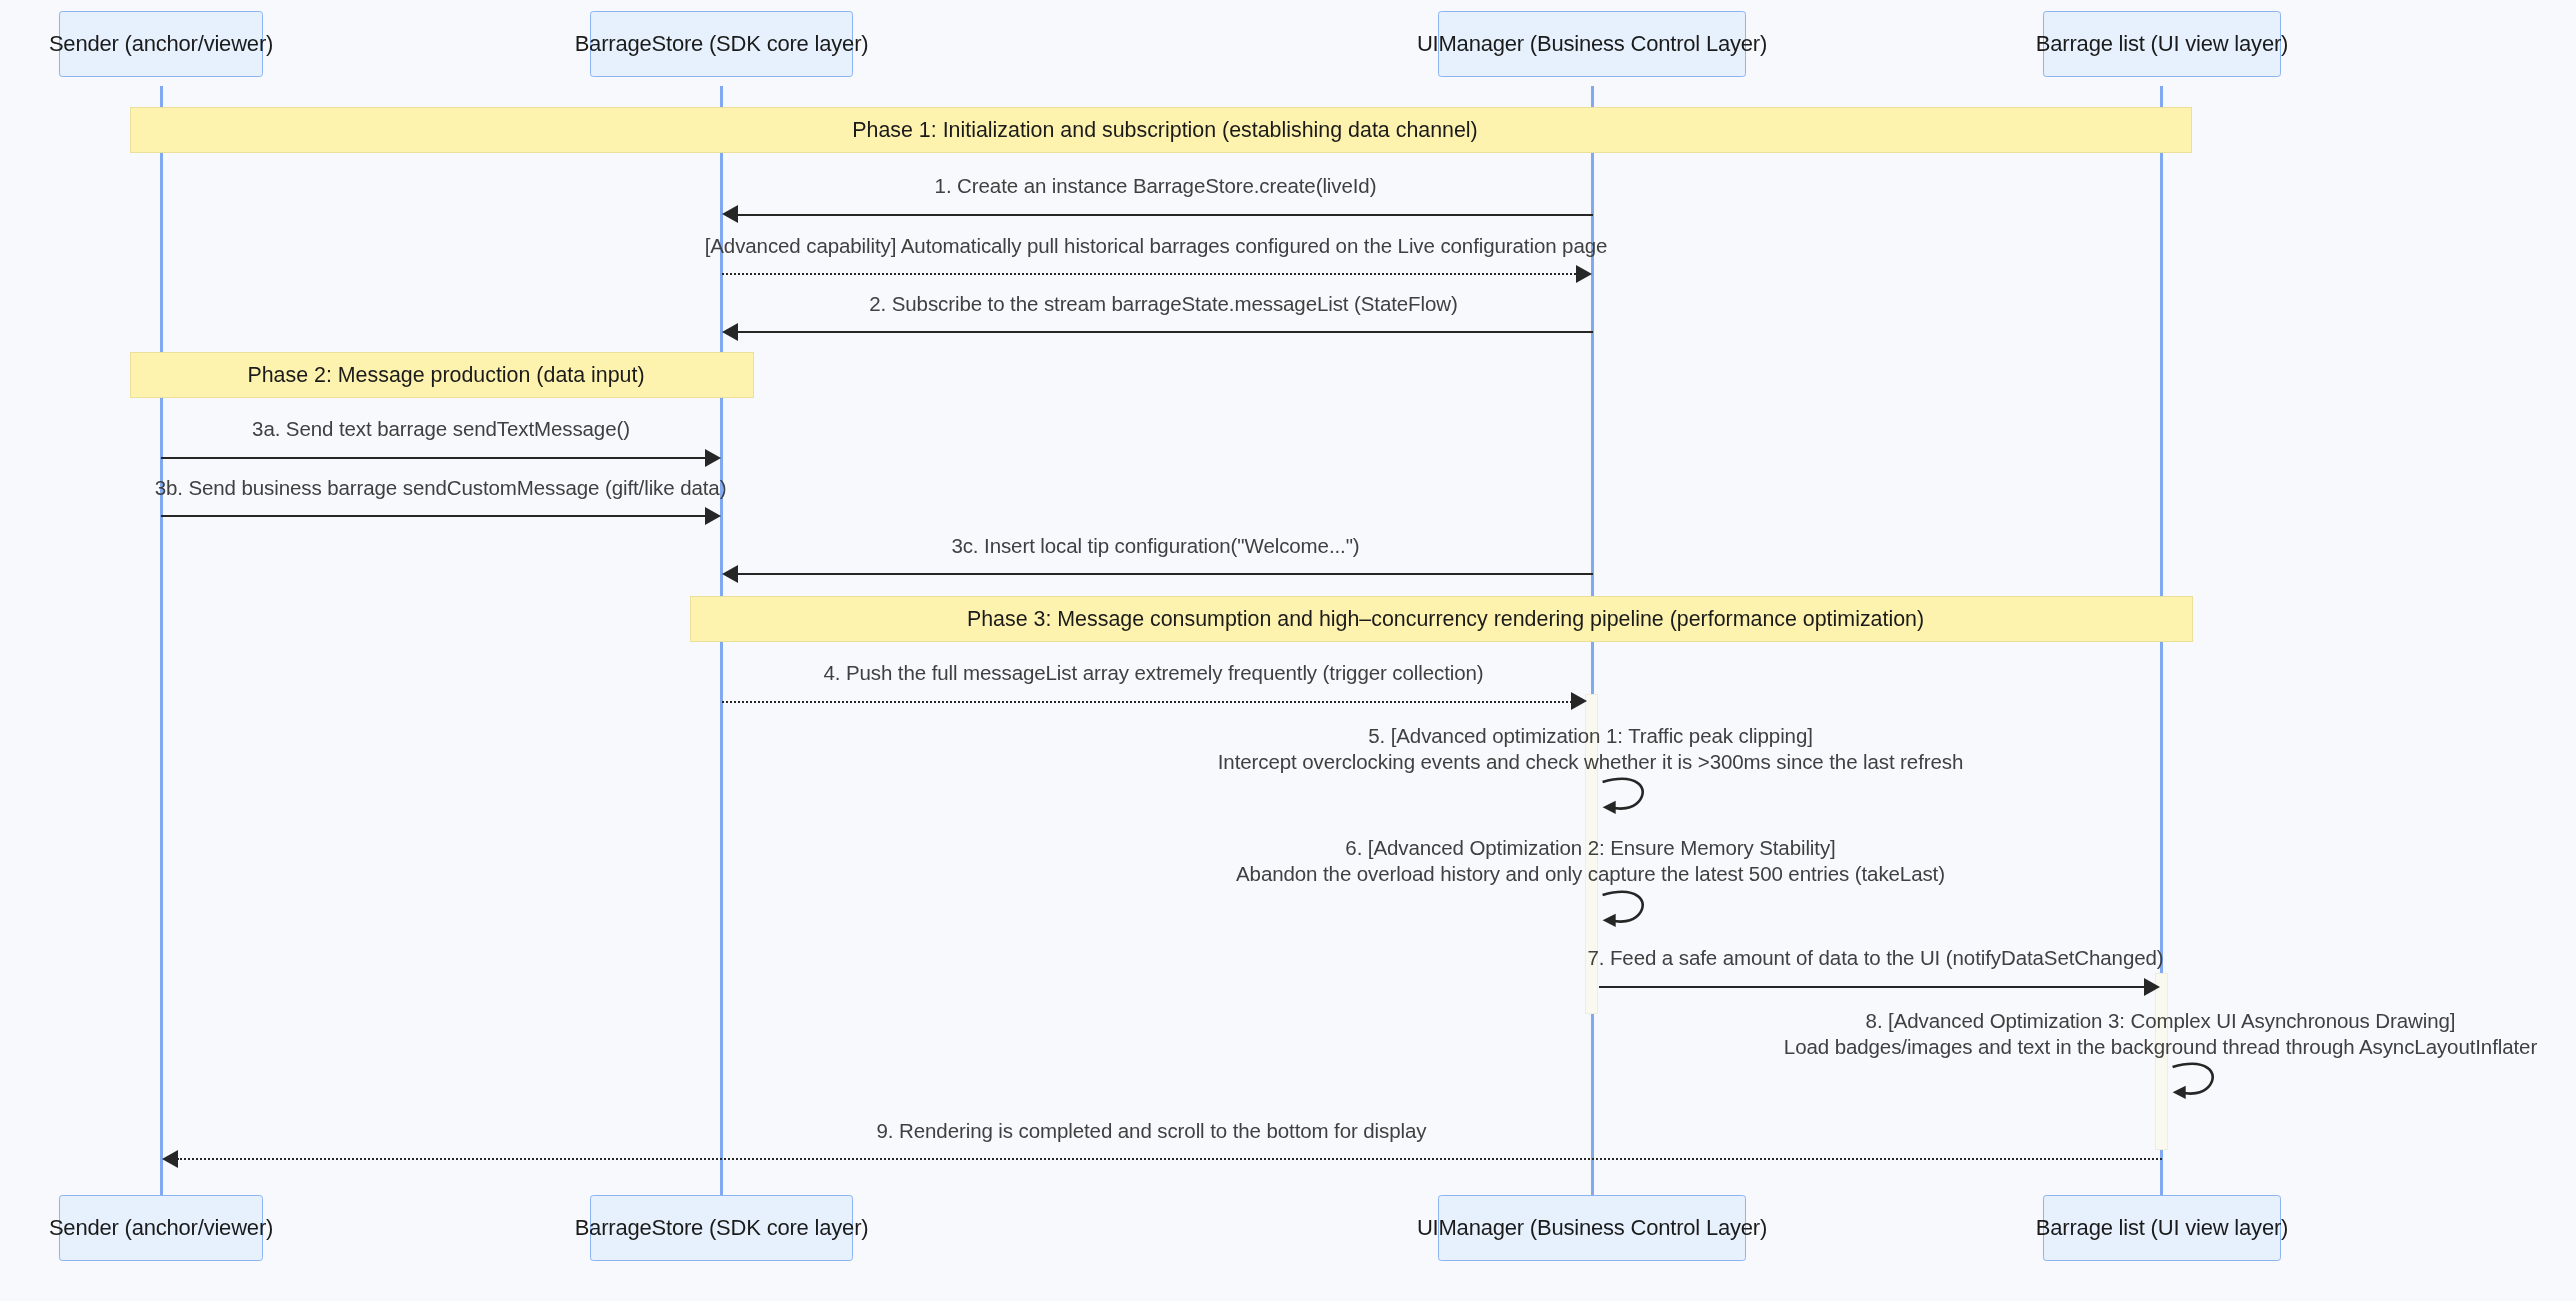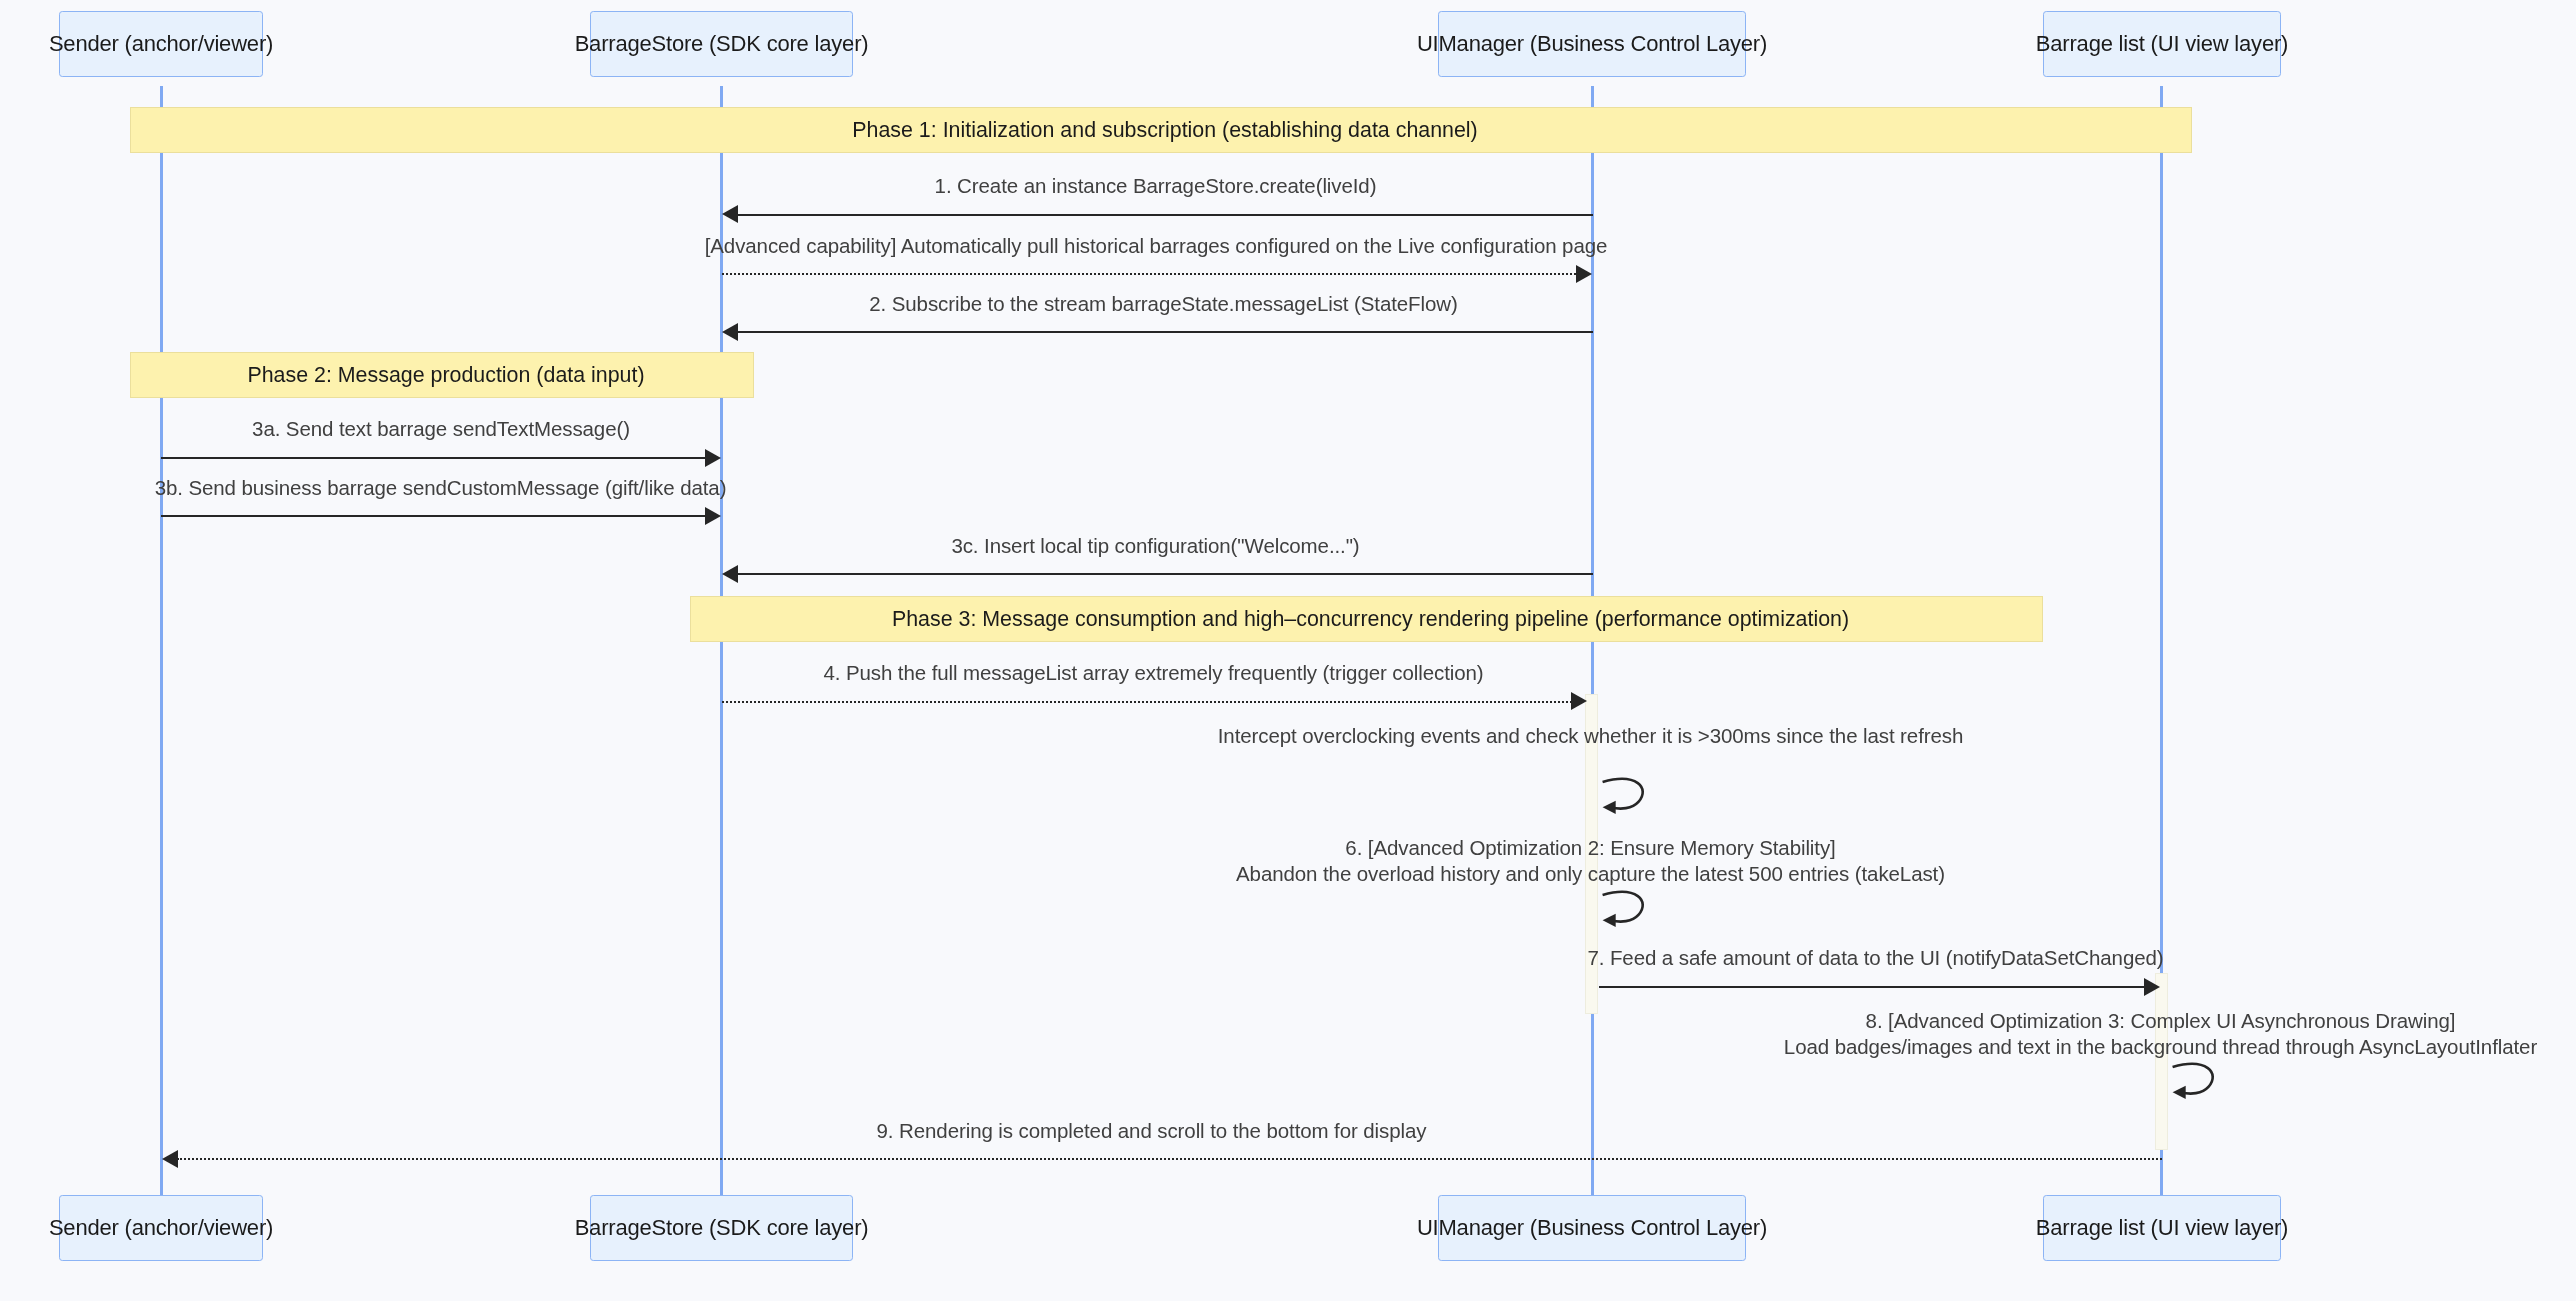--- a/index.html
+++ b/index.html
@@ -96,21 +96,21 @@
   <div class="activation" style="left:2155px;top:973px;width:13px;height:177px;"></div>
 
   <div class="phase" style="left:130px;top:107px;width:2062px;height:46px;">
     <span>Phase 1: Initialization and subscription (establishing data channel)</span>
   </div>
 
   <div class="phase" style="left:130px;top:352px;width:624px;height:46px;">
     <span>Phase 2: Message production (data input)</span>
   </div>
 
-  <div class="phase" style="left:690px;top:596px;width:1353px;height:46px;">
+  <div class="phase" style="left:690px;top:596px;width:1503px;height:46px;">
     <span>Phase 3: Message consumption and high–concurrency rendering pipeline (performance optimization)</span>
   </div>
 
   <div class="actor" style="left:59px;top:10.7px;width:204px;height:66px;">
     <span>Sender (anchor/viewer)</span>
   </div>
   <div class="actor" style="left:590px;top:10.7px;width:263px;height:66px;">
     <span>BarrageStore (SDK core layer)</span>
   </div>
   <div class="actor" style="left:1438px;top:10.7px;width:308px;height:66px;">
@@ -170,20 +170,21 @@
   </div>
 
   <div class="msg">
     <div class="msg-label" style="left:720px;top:661px;width:867px;">4. Push the full messageList array extremely frequently (trigger collection)</div>
     <div class="line dotted" style="left:722px;top:701px;width:850px;"></div>
     <div class="arrowhead right" style="left:1571px;top:692px;"></div>
   </div>
 
   <div class="msg">
     <div class="msg-label two-line" style="left:1180px;top:723px;width:821px;">
+      <div>5. [Advanced optimization 1: Traffic peak clipping]</div>
       <div>Intercept overclocking events and check whether it is &gt;300ms since the last refresh</div>
     </div>
     <div class="selfloop" style="left:1599px;top:777px;">
       <svg width="58" height="41" viewBox="0 0 70 50">
         <path d="M 4 6 C 46 -6 62 14 48 30 C 40 39 26 40 14 37" fill="none" stroke="#262626" stroke-width="3.2"></path>
         <polygon points="20,29 20,45 4,37" fill="#262626"></polygon>
       </svg>
     </div>
   </div>
 

